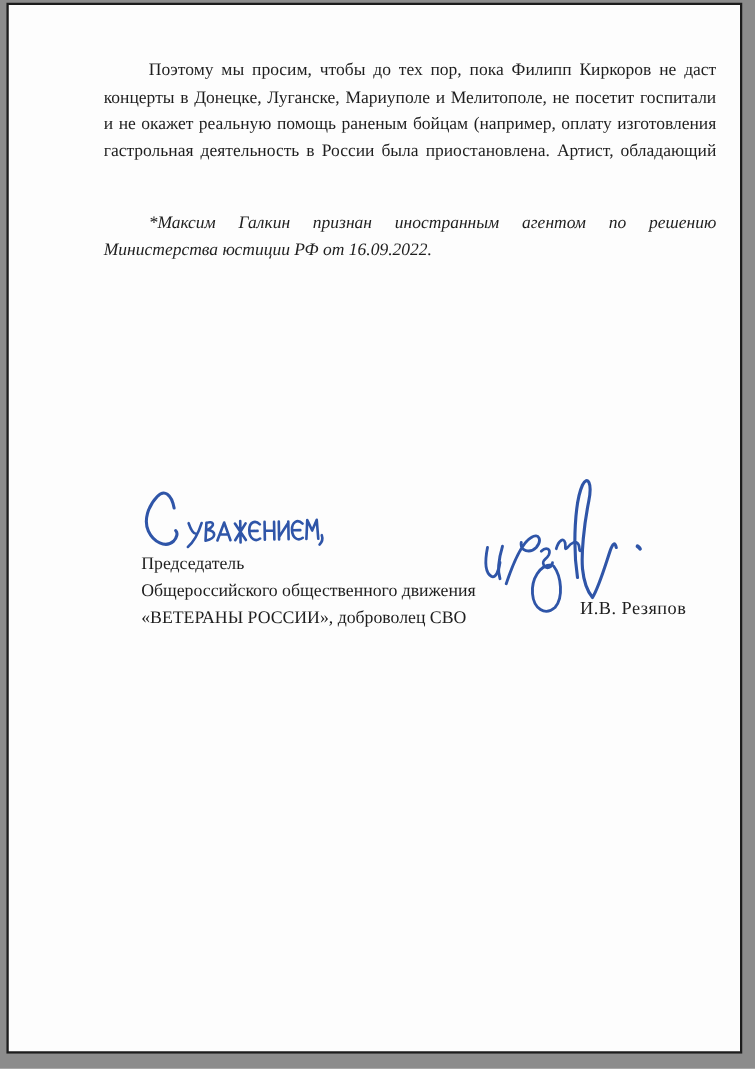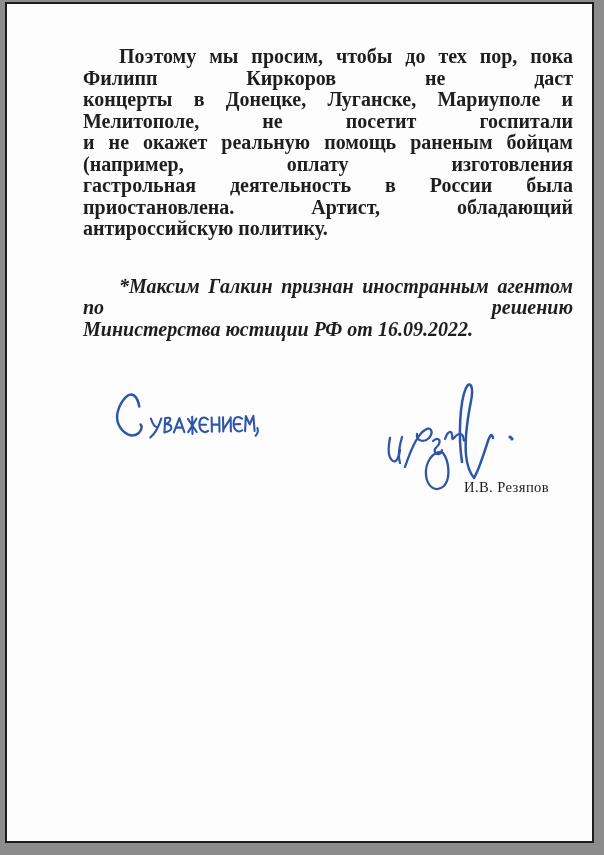--- a/index.html
+++ b/index.html
@@ -12,21 +12,21 @@
   .paper {
     position: absolute; left: 5px; top: 2px;
     width: 589px; height: 841px;
     box-sizing: border-box;
     background: var(--paper, #fdfdfd);
     border: 2px solid var(--border, #1c1c1c);
   }
   .content {
     position: absolute; left: 76px; top: 42px; width: 490px;
     color: var(--text, #1e1e1e);
-    font-size: 20px; line-height: 21.5px; font-weight: bold;
+    font-size: 14px; line-height: 21.5px;
   }
   .para .ln { text-align: justify; text-align-last: justify; }
   .para .ln.last { text-align-last: left; }
   .para .ln.first { text-indent: 36px; }
   .footnote { font-style: italic; margin-top: 36px; }
   .salutation-svg { position: absolute; left: 104px; top: 384px; transform: rotate(-1deg); }
   .scribble-svg { position: absolute; left: 378px; top: 377px; }
   svg path {
     fill: none;
     stroke: var(--ink-blue, #2f55a8);
@@ -47,21 +47,20 @@
 <body>
 
 <div class="paper">
 
   <div class="content">
     <div class="para">
         <div class="ln first">Поэтому мы просим, чтобы до тех пор, пока Филипп Киркоров не даст</div>
         <div class="ln">концерты в Донецке, Луганске, Мариуполе и Мелитополе, не посетит госпитали</div>
         <div class="ln">и не окажет реальную помощь раненым бойцам (например, оплату изготовления</div>
         <div class="ln">гастрольная деятельность в России была приостановлена. Артист, обладающий</div>
-        <div class="ln last">антироссийскую политику.</div>
       </div>
     <div class="para footnote">
         <div class="ln first">*Максим Галкин признан иностранным агентом по решению</div>
         <div class="ln last">Министерства юстиции РФ от 16.09.2022.</div>
       </div>
   </div>
 
   <svg class="salutation-svg" width="150" height="58" viewBox="0 0 158 60">
     <title>С уважением,</title>
 
@@ -81,20 +80,25 @@
 
     <path d="M118,31 L118,46 M118,44 L126,32 M126,31 L126,46" stroke-width="2.2"></path>
 
     <path d="M138,33 C134,29 129,31 129,38 C129,45 134,48 138,45 M130,38.5 L136,38.5" stroke-width="2.2"></path>
 
     <path d="M141,46 L142,30 L146,39 L150,30 L151,46" stroke-width="2.2"></path>
 
     <path d="M154,43 C155,46 154,49 152,51" stroke-width="2.2"></path>
   </svg>
 
+  <div class="titleblock">
+    <div>Председатель</div>
+    <div>Общероссийского общественного движения</div>
+    <div>«ВЕТЕРАНЫ РОССИИ», доброволец СВО</div>
+  </div>
 
   <svg class="scribble-svg" width="132" height="120" viewBox="0 0 132 120">
     <title>И.В. Резяпов</title>
 
     <path d="M5,57 C3,67 3,77 8,80 C12,82 14,75 15,69" stroke-width="2.3"></path>
     <path d="M17,56 C14,66 13,76 15,82" stroke-width="2.3"></path>
 
     <path d="M20,86 C26,68 33,53 40,49 C46,45 49,51 44,57 C39,62 31,60 32,53" stroke-width="2.3"></path>
 
     <path d="M48,60 C52,56 56,58 54,63 C52,67 48,67 50,71 C52,75 57,73 57,69" stroke-width="2.2"></path>

